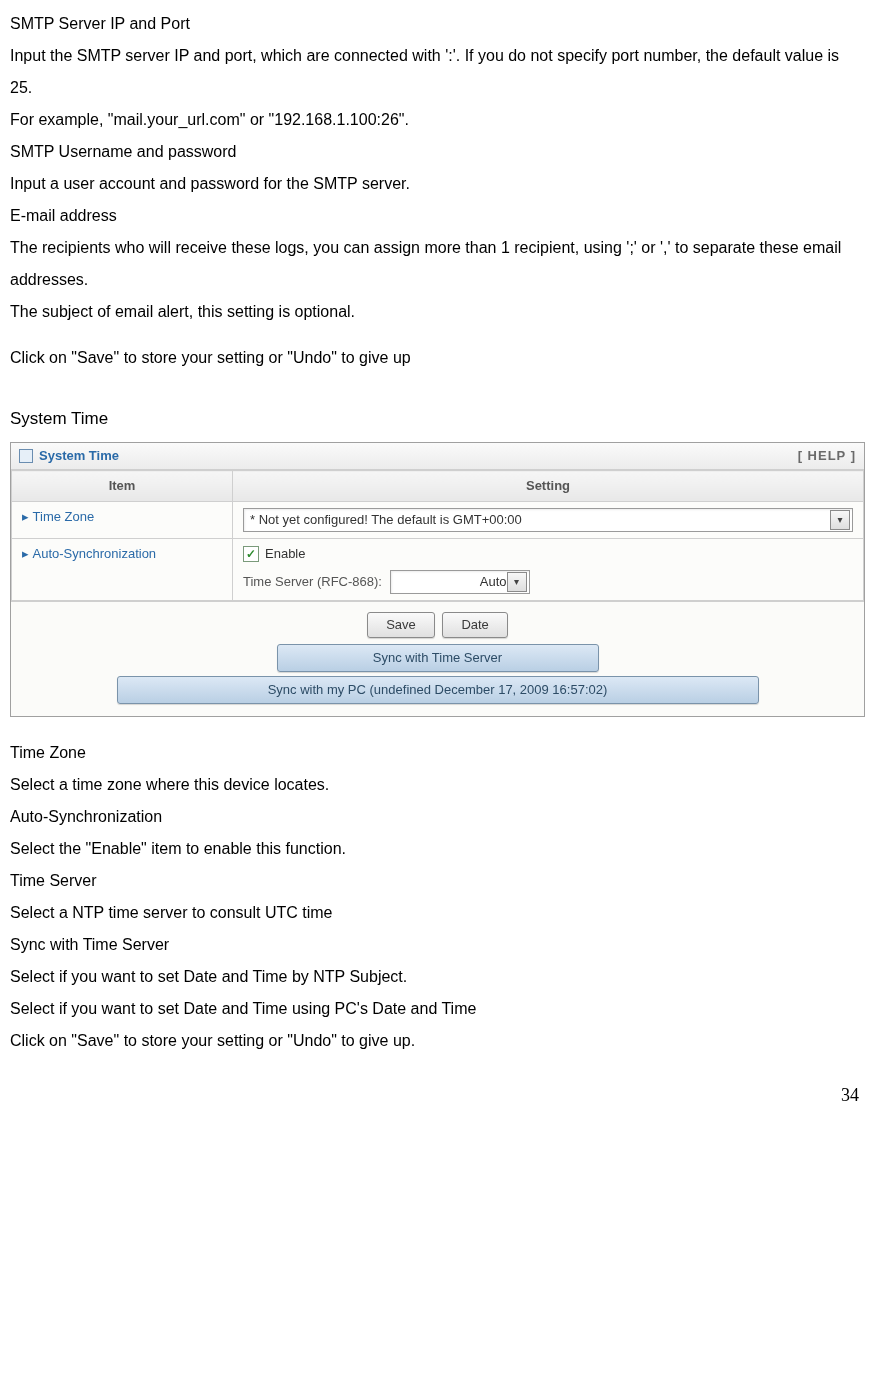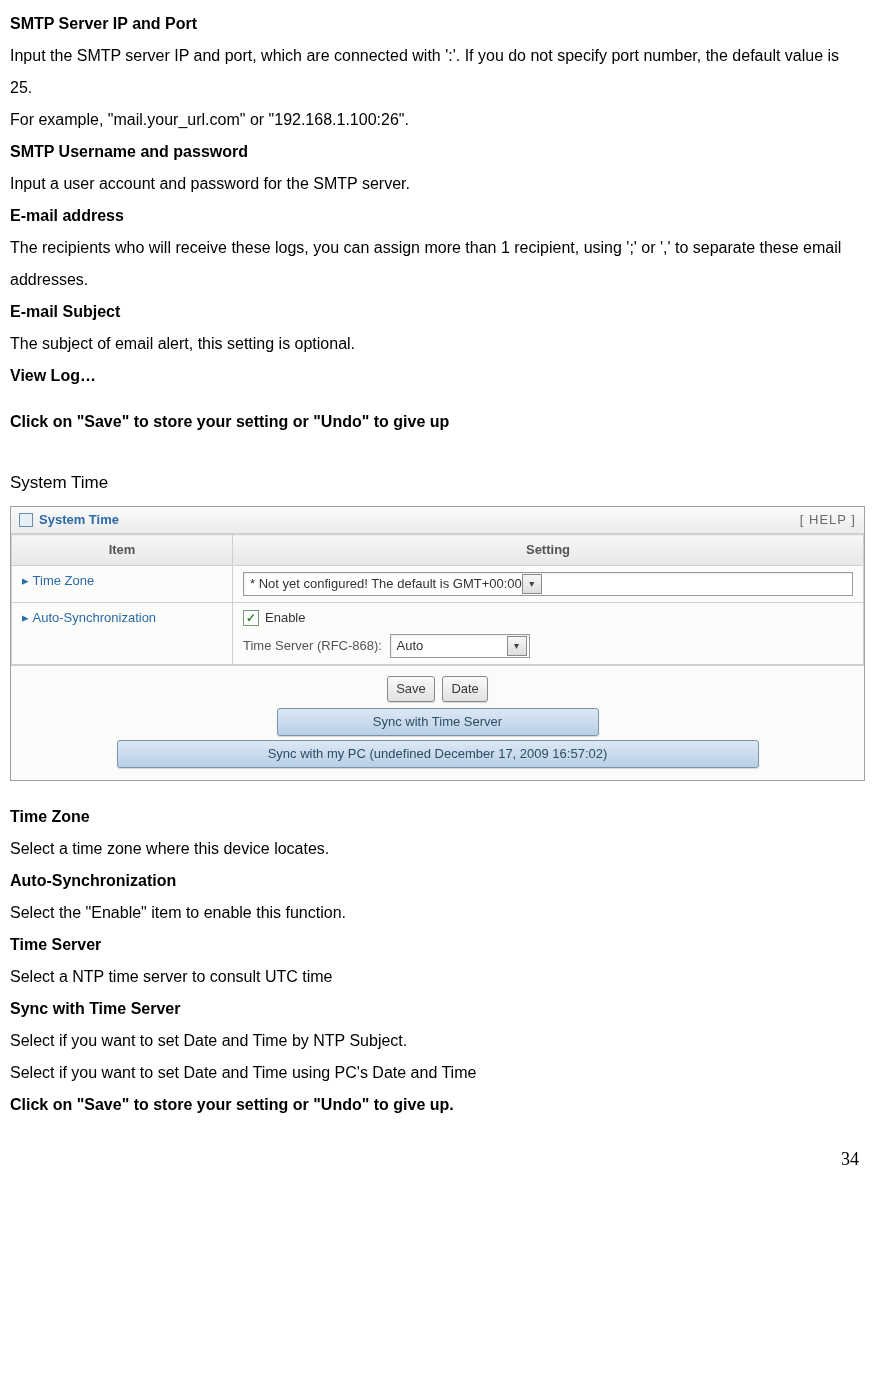--- a/index.html
+++ b/index.html
@@ -8,21 +8,21 @@
     background: #fff;
     font-family: Arial, Helvetica, sans-serif;
     color: #000;
     width: 875px;
   }
   .page {
     padding: 8px 10px 20px 10px;
     font-size: 16px;
     line-height: 2;
   }
-  .bold { font-weight: bold; }
+  .bold { font-weight: normal; }
   .section-heading {
     font-size: 17px;
     margin-top: 28px;
     margin-bottom: 6px;
   }
   .panel {
     border: 1px solid #a0a0a0;
     background: linear-gradient(#fdfdfd, #f0f0ee);
     box-shadow: inset 0 0 2px rgba(0,0,0,0.1);
     font-size: 13px;
@@ -39,21 +39,21 @@
     color: #2a6aa8;
     font-weight: bold;
   }
   .panel-header .left {
     display: flex;
     align-items: center;
     gap: 6px;
   }
   .panel-header .help {
     color: #6a6a6a;
-    font-weight: normal;
+    font-weight: bold;
     letter-spacing: 1px;
     padding-left: 12px;
   }
   .settings-table {
     width: 100%;
     border-collapse: collapse;
   }
   .settings-table th {
     background: linear-gradient(#f6f6f6, #e8e8e8);
     border: 1px solid #cfcfcf;
@@ -80,22 +80,22 @@
   .dropdown {
     display: inline-flex;
     align-items: center;
     background: #fff;
     border: 1px solid #9a9a9a;
     box-shadow: inset 1px 1px 2px rgba(0,0,0,0.08);
     height: 22px;
     padding: 0 2px 0 6px;
     color: #333;
   }
-  .dropdown.wide { width: 600px; }
-  .dropdown.small { width: 130px; justify-content: space-between; margin-left: 4px;}
+  .dropdown.wide { width: 600px; justify-content: space-between; }
+  .dropdown.small { width: 130px; justify-content: flex-end; margin-left: 4px;}
   .dropdown .arrow {
     border: 1px solid #8a8a8a;
     background: linear-gradient(#f7f7f7,#dedede);
     width: 18px;
     height: 18px;
     display:flex;align-items:center;justify-content:center;
     font-size:10px;color:#444;
   }
   .checkbox-wrap {
     display:inline-flex;align-items:center;gap:6px;
@@ -111,21 +111,21 @@
     text-align: center;
     border-top: 1px solid #cfcfcf;
     background: #fbfbf9;
   }
   .btn {
     display:inline-block;
     border:1px solid #8a8a8a;
     border-radius:3px;
     background:linear-gradient(#fafafa,#e0e0e0);
     color:#3a3a3a;
-    padding:3px 8px;
+    padding:3px 18px;
     margin:2px 2px;
     font-size:13px;
     box-shadow:0 1px 1px rgba(0,0,0,0.15);
   }
   .btn.wide {
     display:block;
     margin:4px auto;
     background:linear-gradient(#dce8f5,#b9cfe4);
     border:1px solid #7a93aa;
     color:#2d4c66;
@@ -151,24 +151,22 @@
   <div class="bold">SMTP Server IP and Port</div>
   <div>Input the SMTP server IP and port, which are connected with ':'. If you do not specify port number, the default value is 25.</div>
   <div>For example, "mail.your_url.com" or "192.168.1.100:26".</div>
 
   <div class="bold">SMTP Username and password</div>
   <div>Input a user account and password for the SMTP server.</div>
 
   <div class="bold">E-mail address</div>
   <div>The recipients who will receive these logs, you can assign more than 1 recipient, using ';' or ',' to separate these email addresses.</div>
 
-  <div class="bold">E-mail Subject</div>
   <div>The subject of email alert, this setting is optional.</div>
 
-  <div class="bold">View Log…</div>
 
   <div style="height:14px"></div>
   <div class="bold">Click on "Save" to store your setting or "Undo" to give up</div>
 
   <div class="section-heading">System Time</div>
 
   <div class="panel">
     <div class="panel-header">
       <span class="left">
         <span class="panel-icon"></span>

